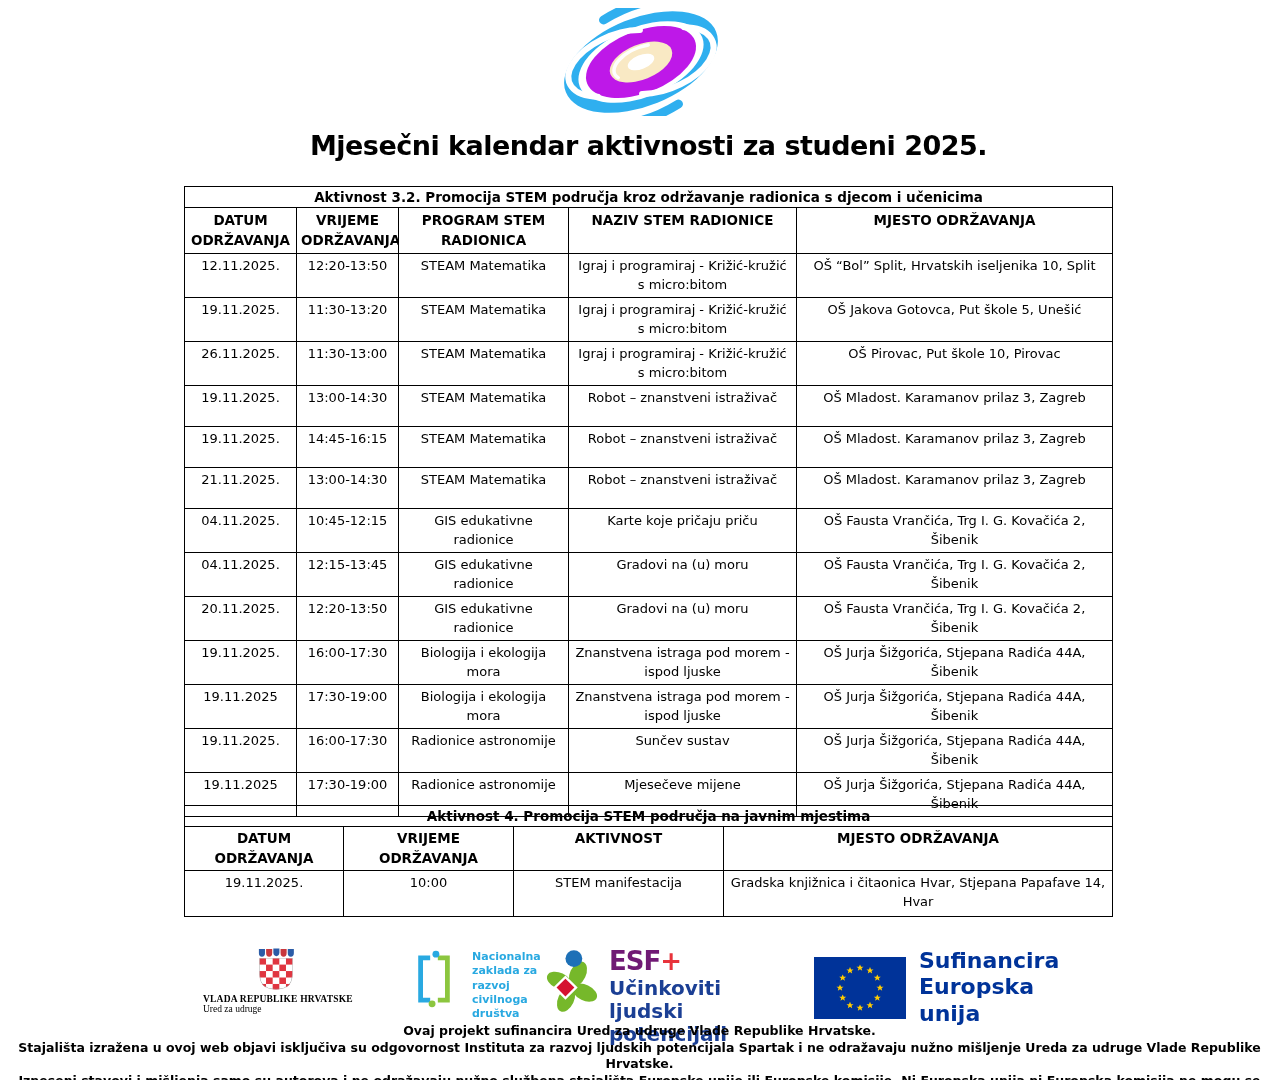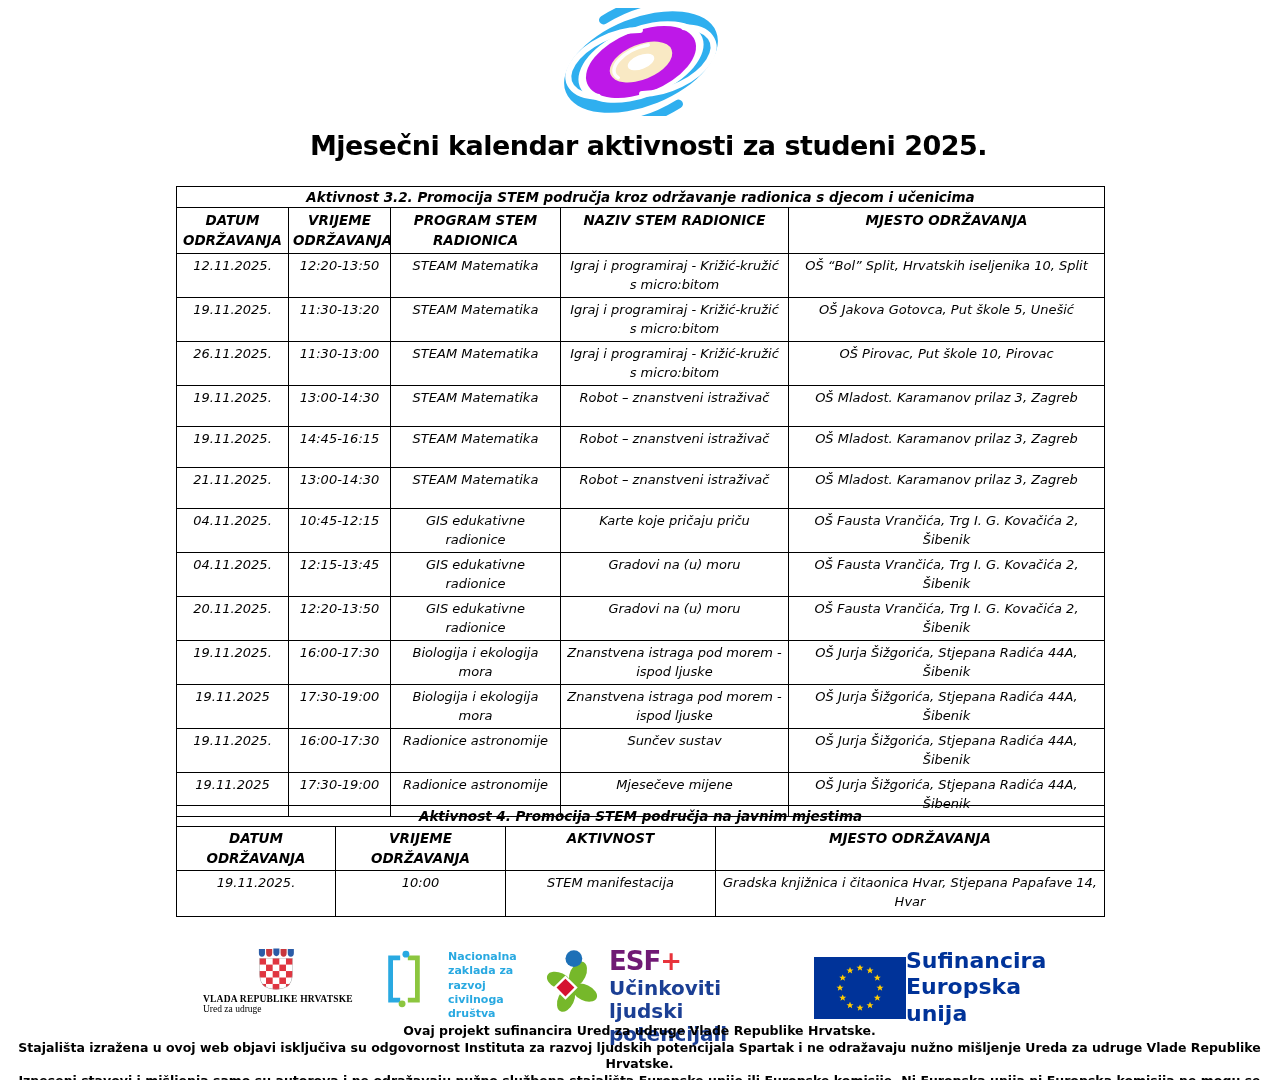--- a/index.html
+++ b/index.html
@@ -7,22 +7,22 @@
         font-family:"DejaVu Sans","Liberation Sans",sans-serif;color:#000;}
 
   
   .galaxy{position:absolute;left:556px;top:8px;width:170px;height:108px;}
 
   
   .page-title{position:absolute;top:130px;left:9px;width:100%;text-align:center;
               font-size:27px;font-weight:700;letter-spacing:-0.5px;}
 
   
-  table.cal{position:absolute;left:176px;border-collapse:collapse;table-layout:fixed;
-            width:928px;font-size:13px;font-style:italic;}
+  table.cal{position:absolute;left:184px;border-collapse:collapse;table-layout:fixed;
+            width:928px;font-size:13px;}
   table.cal th,table.cal td{border:1.5px solid #000;vertical-align:top;text-align:center;
             padding:2px 4px;line-height:1.5;box-sizing:border-box;overflow:hidden;}
   table.cal .tbl-title{font-size:13.5px;font-weight:700;padding:1px 4px;line-height:1.35;}
   table.cal thead th{font-size:13.5px;font-weight:700;}
   #table1{top:186px;}
   #table1 thead th{height:40px;}
   #table1 tbody td{height:41px;}
   #table2{top:805px;}
   #table2 thead th{height:21px;padding:1px 16px;}
   #table2 tbody td{height:46px;}
@@ -33,31 +33,31 @@
 
   
   .logos{position:absolute;top:948px;left:0;width:100%;height:78px;}
   .logo-block{position:absolute;top:0;}
 
   .vlada{left:203px;width:145px;text-align:left;font-family:"Liberation Serif","DejaVu Serif",serif;}
   .vlada .crest{display:block;margin:0 auto 2px auto;}
   .vlada .l1{font-size:9.5px;font-weight:700;letter-spacing:.2px;white-space:nowrap;}
   .vlada .l2{font-size:9.5px;}
 
-  .nacionalna{left:382px;display:flex;gap:22px;align-items:flex-start;justify-content:flex-end;}
+  .nacionalna{left:412px;display:flex;gap:16px;align-items:flex-start;justify-content:flex-end;}
   .nacionalna .nz-text{width:72px;font-size:11px;font-weight:700;color:#29A9E1;line-height:1.3;padding-top:2px;}
 
   .esf{left:543px;display:flex;gap:8px;align-items:flex-start;}
   .esf .esf-words{padding-top:0;}
   .esf .esf-brand{font-size:26px;font-weight:700;line-height:1;letter-spacing:-1px;}
   .esf .esf-brand .b{color:#701a75;}
   .esf .esf-brand .p{color:#E8333B;}
   .esf .esf-sub{width:160px;font-size:20px;font-weight:700;color:#1B3F94;line-height:1.15;margin-top:3px;}
 
-  .eu{left:814px;display:flex;align-items:center;}
+  .eu{left:814px;display:flex;gap:13px;align-items:center;}
   .eu .eu-text{font-size:22px;font-weight:700;color:#003399;line-height:1.2;width:180px;}
 
   
   .fineprint{position:absolute;top:1023px;left:0;width:100%;text-align:center;
              font-size:12.5px;font-weight:700;line-height:16.5px;}
 </style>
 </head>
 <body>
 
 <div id="page">

